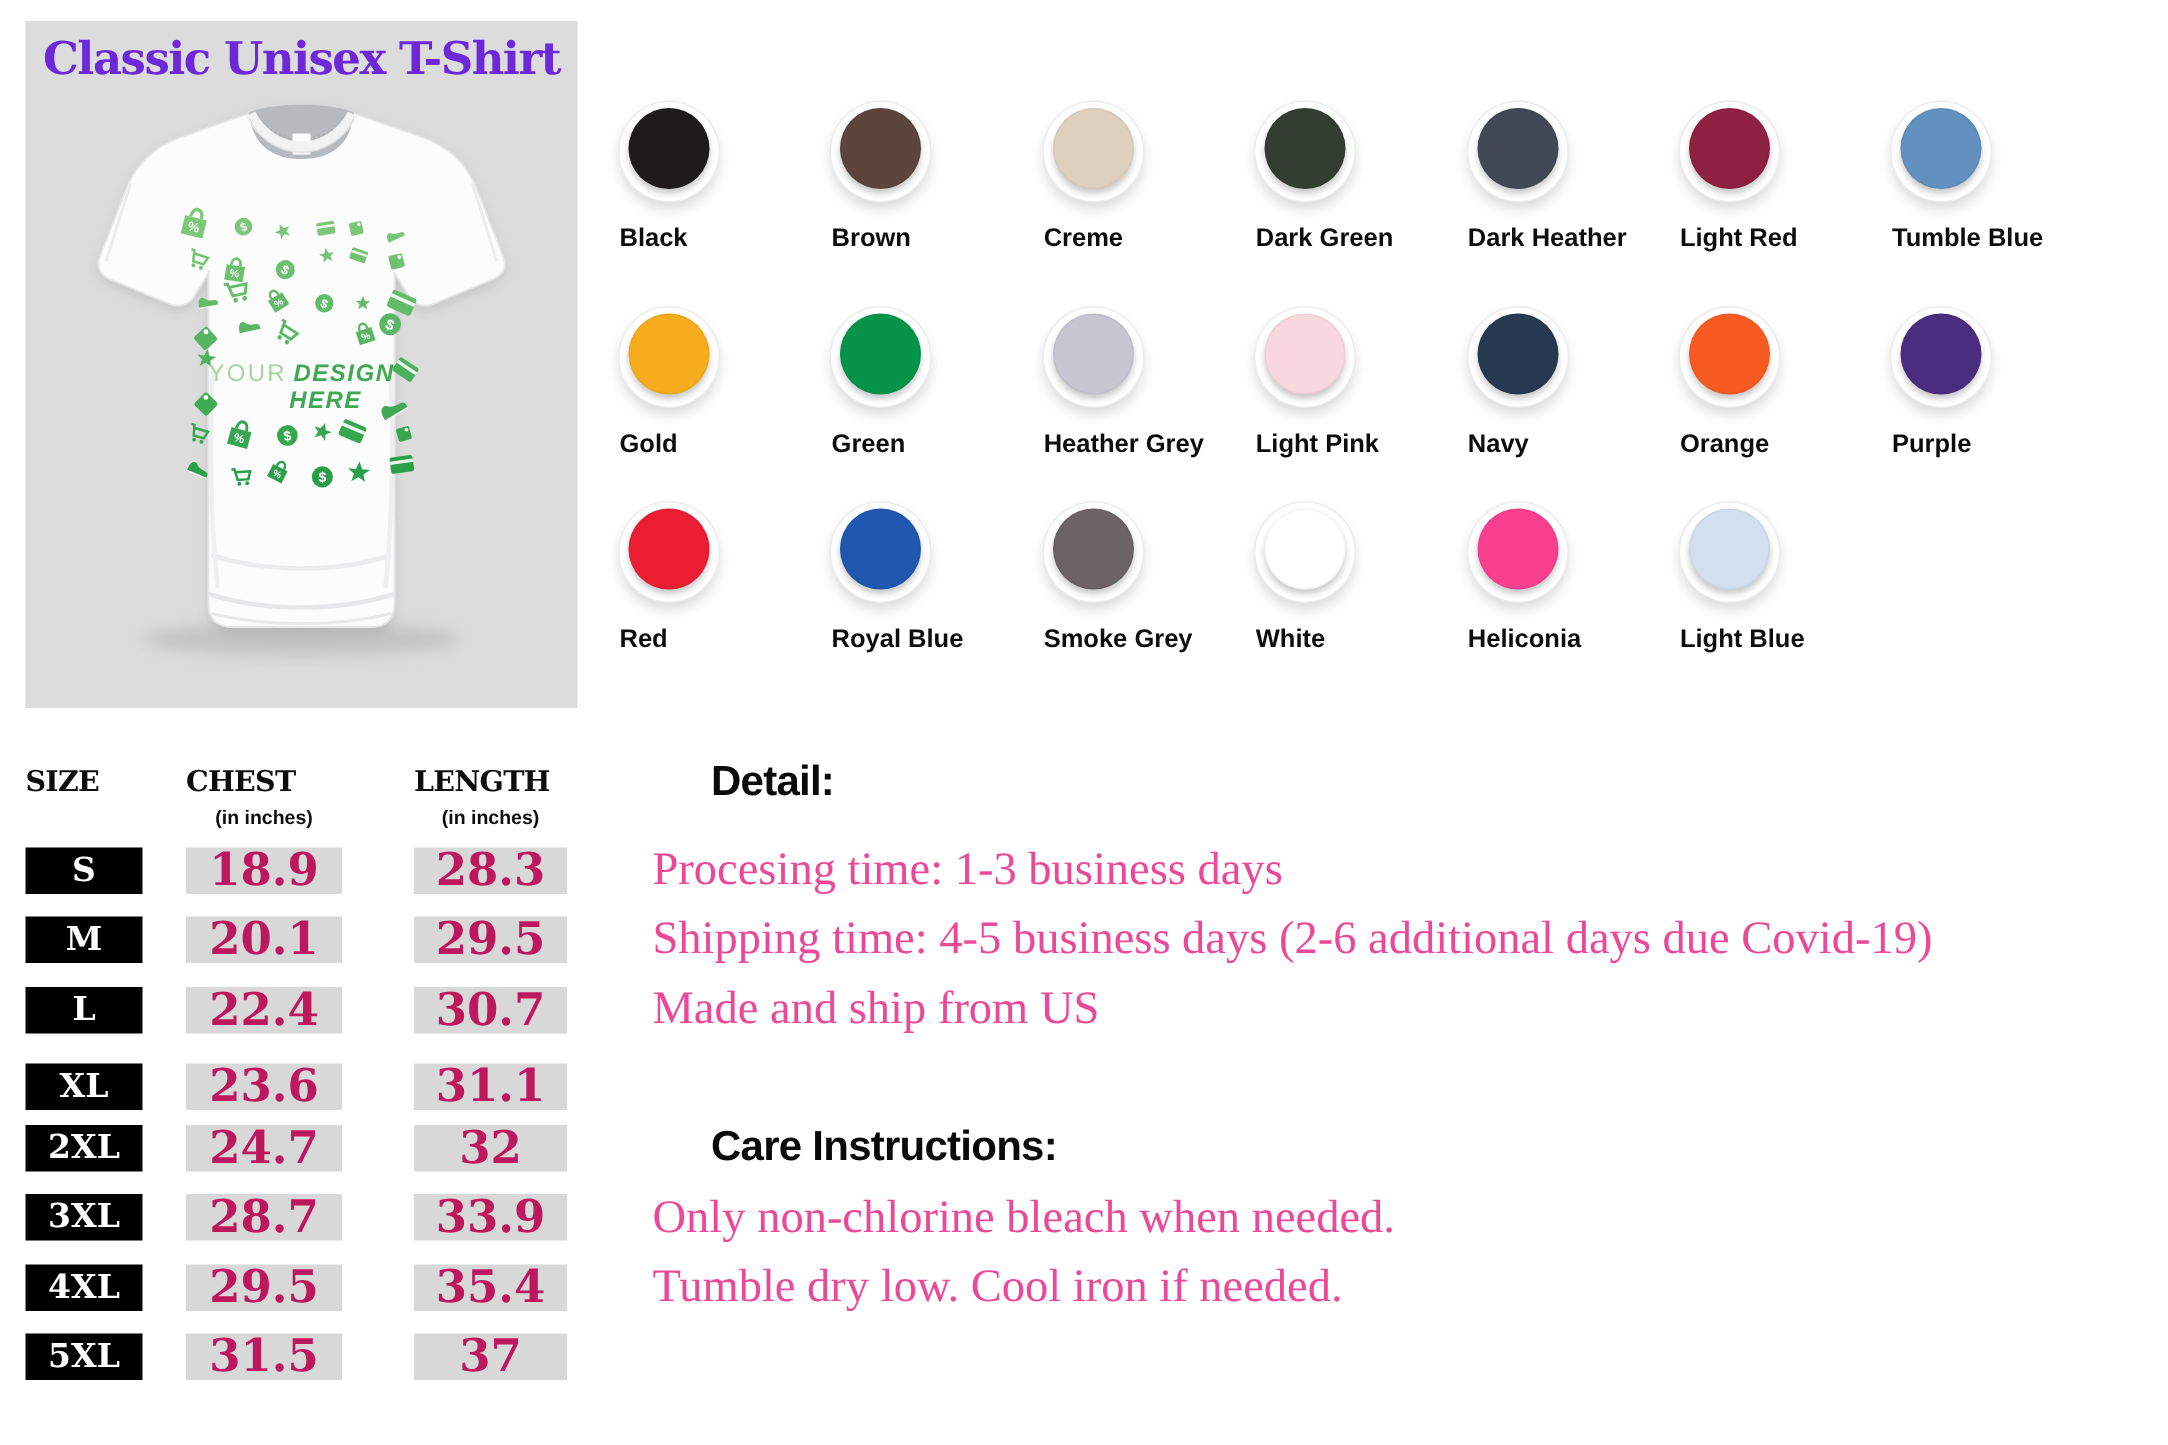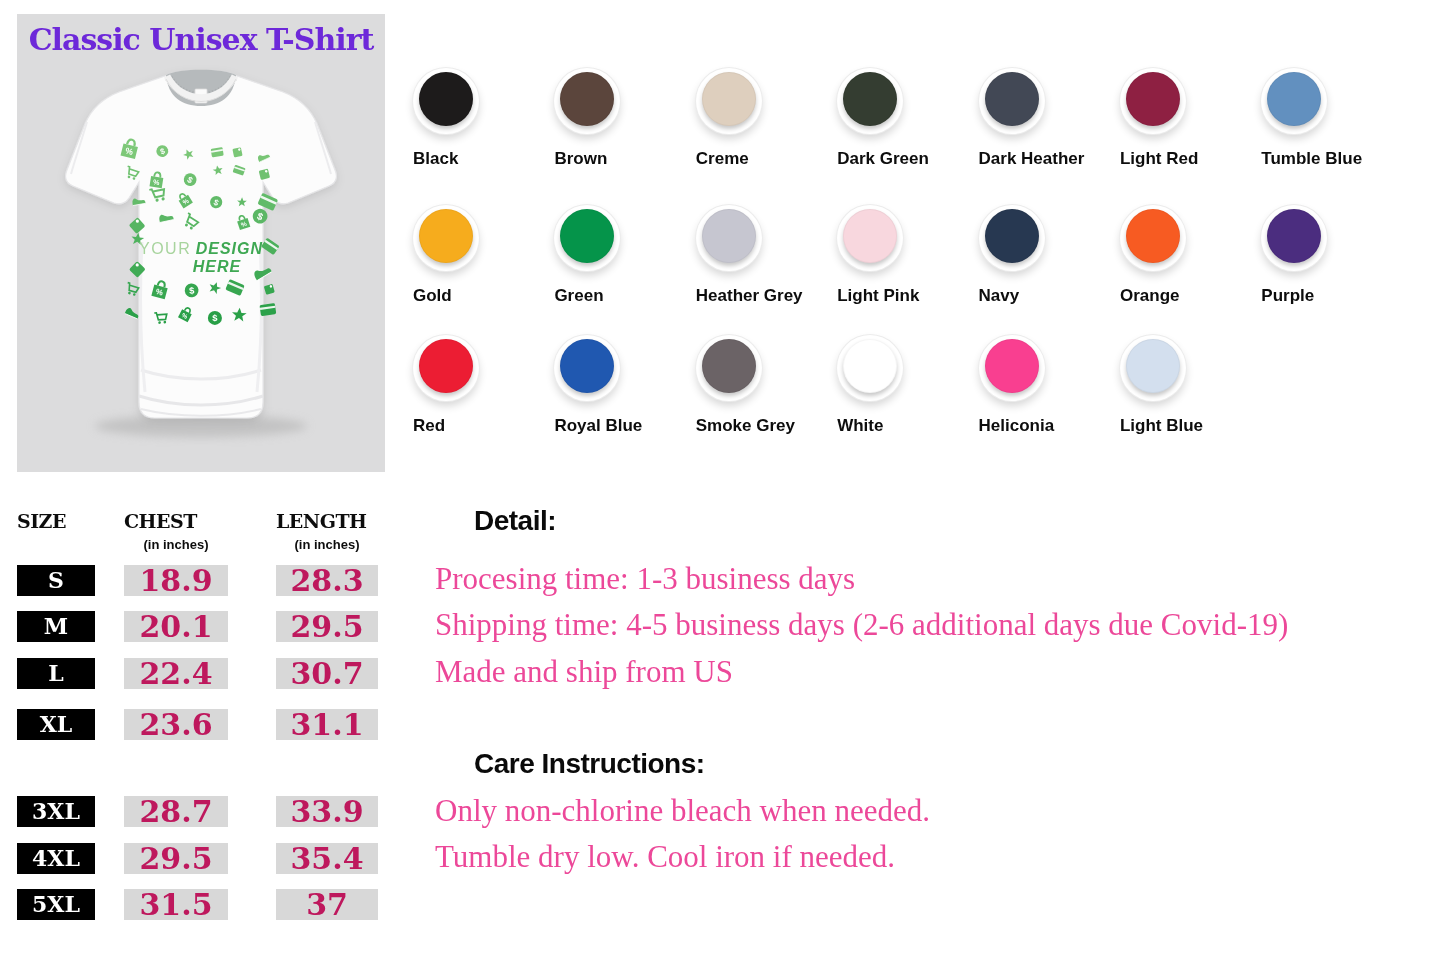--- a/index.html
+++ b/index.html
@@ -326,20 +326,25 @@
   <div class="srow" style="top:93px">
     <div class="sbox">L</div>
     <div class="vbox chest">22.4</div>
     <div class="vbox len">30.7</div>
   </div>
   <div class="srow" style="top:144px">
     <div class="sbox">XL</div>
     <div class="vbox chest">23.6</div>
     <div class="vbox len">31.1</div>
   </div>
+  <div class="srow" style="top:185px">
+    <div class="sbox">2XL</div>
+    <div class="vbox chest">24.7</div>
+    <div class="vbox len">32</div>
+  </div>
   <div class="srow" style="top:231px">
     <div class="sbox">3XL</div>
     <div class="vbox chest">28.7</div>
     <div class="vbox len">33.9</div>
   </div>
   <div class="srow" style="top:278px">
     <div class="sbox">4XL</div>
     <div class="vbox chest">29.5</div>
     <div class="vbox len">35.4</div>
   </div>

